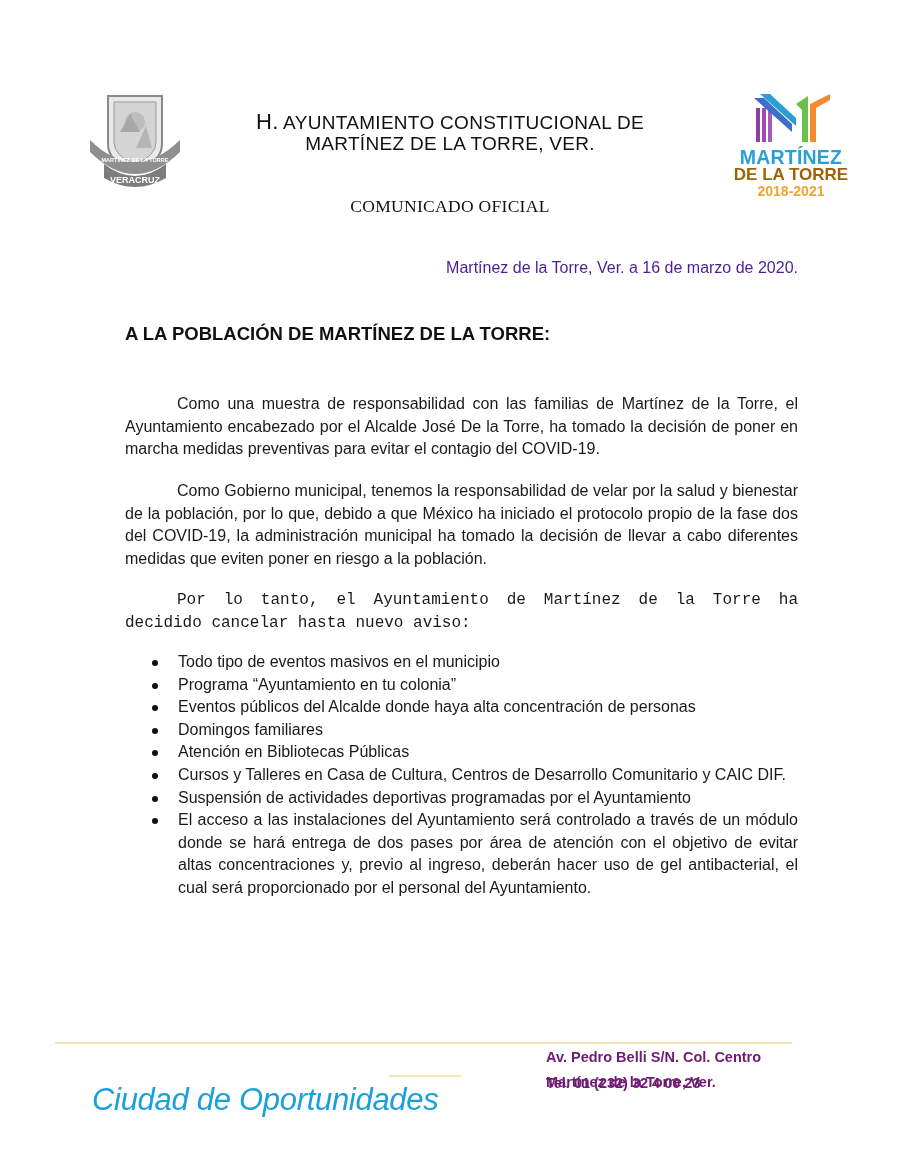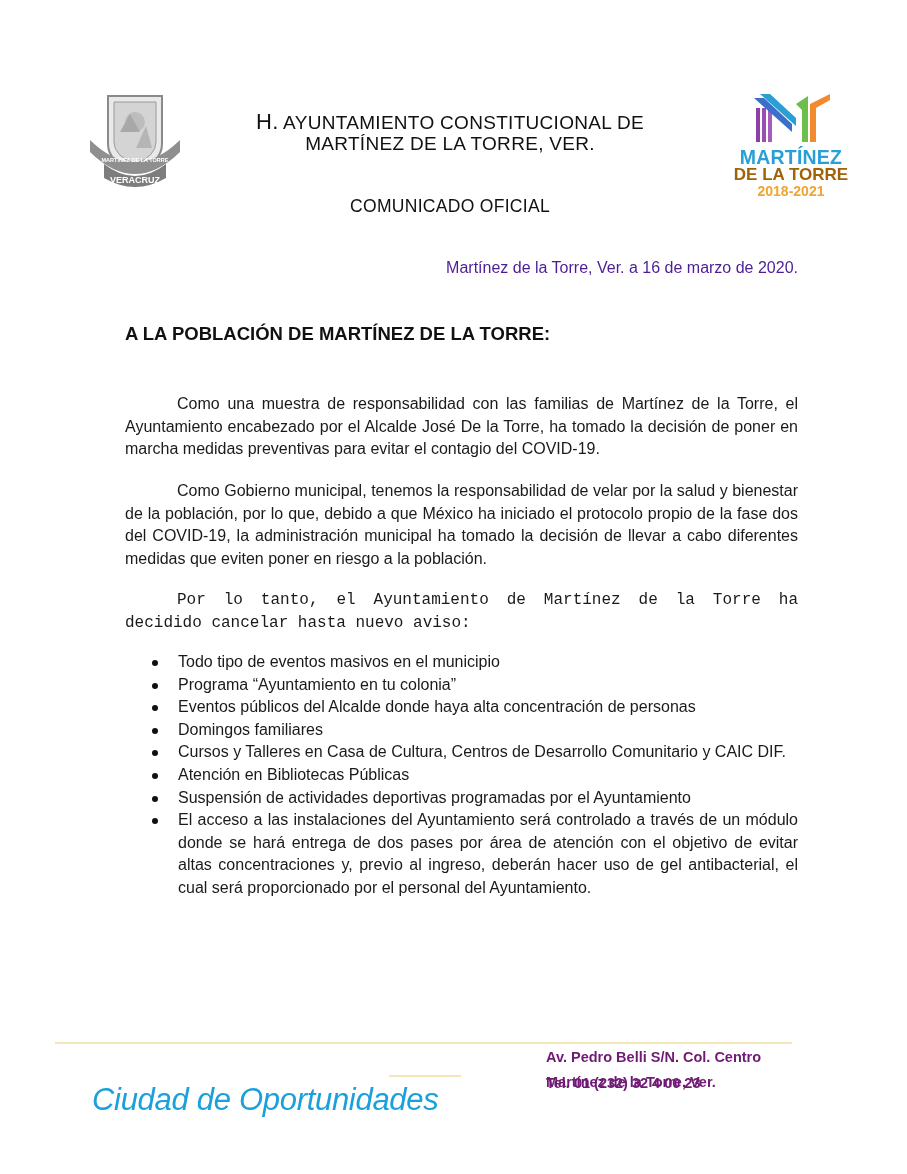--- a/index.html
+++ b/index.html
@@ -11,21 +11,21 @@
   .coat { left: 86px; top: 92px; width: 98px; height: 100px; }
   .brand { left: 730px; top: 92px; width: 122px; height: 106px; }
   .brand-text { position: absolute; left: 0; width: 122px; text-align: center; font-weight: bold; line-height: 1; }
   .brand-l1 { top: 56px; font-size: 19.5px; color: #2a9fd6; letter-spacing: 0.2px; }
   .brand-l2 { top: 74px; font-size: 17px; color: #a16207; }
   .brand-l3 { top: 92px; font-size: 14px; color: #f0a431; }
 
   .hdr-title { font-size: 19px; text-align: center; left: 200px; width: 500px; letter-spacing: 0.3px; color: #111; }
   .hdr-t1 { top: 101px; margin-top: 8px; }
   .hdr-t2 { top: 133px; }
-  .hdr-t3 { top: 196px; font-size: 17.5px; }
+  .hdr-t3 { top: 196px; font-size: 17.5px; font-family: Liberation Serif, serif; }
   .hdr-t1 .big { font-size: 22px; }
 
   .date { right: 109px; top: 259px; font-size: 16px; color: #4c1d95; text-align: center; }
 
   .addressee { left: 125px; top: 323px; font-size: 18.5px; font-weight: bold; color: #111; }
 
   .para { left: 125px; width: 673px; font-size: 16px; line-height: 22.5px; text-align: justify; color: #1a1a1a; }
   .para .indent { display: inline-block; width: 52px; }
   .p1 { top: 393px; }
   .p2 { top: 480px; }
@@ -88,22 +88,22 @@
 
 <div class="abs para p1"><span class="indent"></span><span>Como una muestra de responsabilidad con las familias de Martínez de la Torre, el Ayuntamiento encabezado por el Alcalde José De la Torre, ha tomado la decisión de poner en marcha medidas preventivas para evitar el contagio del COVID-19.</span></div>
 <div class="abs para p2"><span class="indent"></span><span>Como Gobierno municipal, tenemos la responsabilidad de velar por la salud y bienestar de la población, por lo que, debido a que México ha iniciado el protocolo propio de la fase dos del COVID-19, la administración municipal ha tomado la decisión de llevar a cabo diferentes medidas que eviten poner en riesgo a la población.</span></div>
 <div class="abs para p3"><span class="indent"></span><span>Por lo tanto, el Ayuntamiento de Martínez de la Torre ha decidido cancelar hasta nuevo aviso:</span></div>
 
 <ul class="bullets">
   <li><span class="dot"></span><span>Todo tipo de eventos masivos en el municipio</span></li>
   <li><span class="dot"></span><span>Programa “Ayuntamiento en tu colonia”</span></li>
   <li><span class="dot"></span><span>Eventos públicos del Alcalde donde haya alta concentración de personas</span></li>
   <li><span class="dot"></span><span>Domingos familiares</span></li>
+  <li><span class="dot"></span><span>Atención en Bibliotecas Públicas</span></li>
   <li><span class="dot"></span><span>Cursos y Talleres en Casa de Cultura, Centros de Desarrollo Comunitario y CAIC DIF.</span></li>
-  <li><span class="dot"></span><span>Atención en Bibliotecas Públicas</span></li>
   <li><span class="dot"></span><span>Suspensión de actividades deportivas programadas por el Ayuntamiento</span></li>
   <li><span class="dot"></span><span>El acceso a las instalaciones del Ayuntamiento será controlado a través de un módulo donde se hará entrega de dos pases por área de atención con el objetivo de evitar altas concentraciones y, previo al ingreso, deberán hacer uso de gel antibacterial, el cual será proporcionado por el personal del Ayuntamiento.</span></li>
 </ul>
 
 <div class="abs rule"></div>
 <div class="abs rule-short"></div>
 <div class="abs slogan">Ciudad de Oportunidades</div>
 <div class="abs addr addr1">Av. Pedro Belli S/N.  Col. Centro</div>
 <div class="abs addr addr2">Martínez de la Torre, Ver.</div>
 <div class="abs addr addr3">Tel. 01 (232) 32 4 00 23</div>

